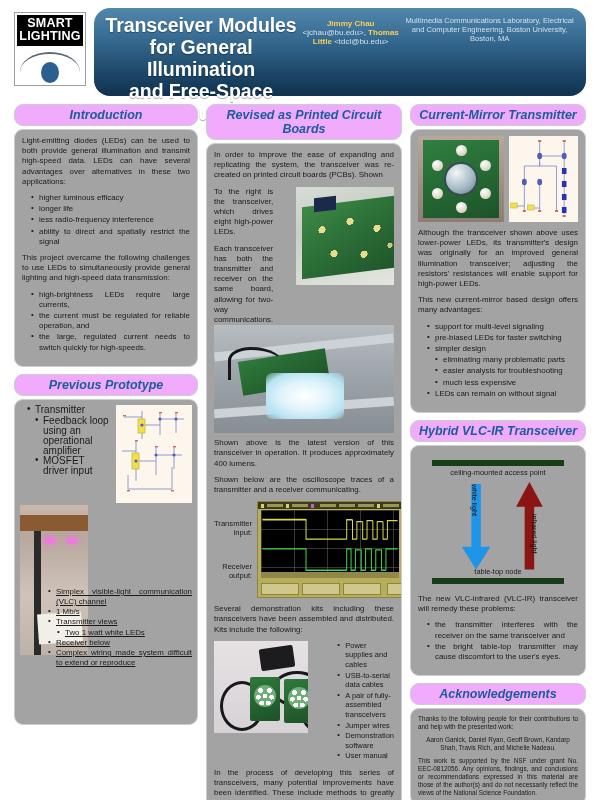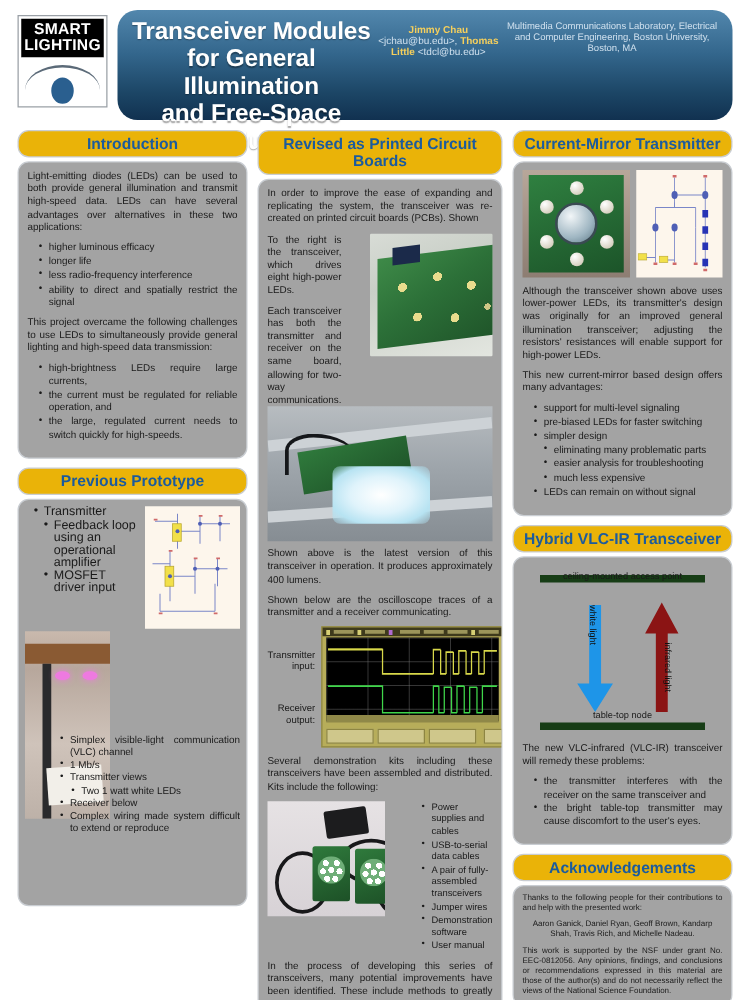--- a/index.html
+++ b/index.html
@@ -53,23 +53,23 @@
   
   .cols{display:flex;gap:8px;margin-top:4px;}
   .col{width:184px;display:flex;flex-direction:column;gap:7px;}
   .col.mid{width:196px;}
 
   .panel{
     border:1px solid #c9cdd2;border-radius:9px;background:#a3a3a3;
     box-sizing:border-box;overflow:hidden;
   }
   .panel-head{
-    border:1px solid #c9cdd2;border-radius:9px;background:#eab308;
+    border:1px solid #c9cdd2;border-radius:9px;background:#f0abfc;
     text-align:center;font-size:12.5px;font-weight:bold;color:#1b5b9e;
-    padding:3px 2px;box-sizing:border-box;
+    padding:3px 2px;box-sizing:border-box;font-style:italic;
   }
   .panel-body{padding:6px 7px 7px;box-sizing:border-box;}
 
   p.t{font-size:7.9px;line-height:10.2px;text-align:justify;margin:0 0 6px;}
   p.t:last-child{margin-bottom:0;}
   ul.b{margin:0 0 6px;padding-left:11px;list-style:none;}
   ul.b li{font-size:7.9px;line-height:10.2px;text-align:justify;margin-bottom:1px;position:relative;padding-left:6px;}
   ul.b li:before{content:"\2022";position:absolute;left:-2px;top:-1px;font-size:8px;}
   ul.b ul.b{margin:1px 0 1px;padding-left:8px;}
   .photo-pcb-top{
@@ -177,21 +177,21 @@
   
   .proto-top{display:flex;gap:4px;}
   .proto-bullets{width:92px;}
   .proto-bullets ul{margin:0;padding-left:9px;list-style:none;}
   .proto-bullets li{font-size:10px;line-height:10px;position:relative;padding-left:6px;}
   .proto-bullets li:before{content:"\2022";position:absolute;left:-2px;top:-1px;}
   .proto-bullets ul ul{padding-left:8px;margin-top:1px;}
   .sch{
     width:76px;height:98px;background:#fdf6ec;position:relative;overflow:hidden;
   }
-  .proto-photo-wrap{position:relative;margin-top:2px;}
+  .proto-photo-wrap{position:relative;margin-top:2px;text-decoration:underline;}
   .photo-table{
     position:absolute;left:0;top:0;width:68px;height:150px;overflow:hidden;
     background:linear-gradient(180deg,#c9b9ad 0%,#b7a79c 20%,#cfc3ba 60%,#bdb1a8 100%);
   }
   .photo-table .top{position:absolute;left:0;right:0;top:10px;height:16px;background:#8a5a33;}
   .photo-table .leg{position:absolute;left:14px;top:26px;width:7px;bottom:0;background:#2a2a2c;}
   .photo-table .led{position:absolute;top:32px;width:12px;height:7px;border-radius:50%;background:#ee7ae0;box-shadow:0 0 6px #ee7ae0;}
   .photo-table .l1{left:24px;}
   .photo-table .l2{left:46px;}
   .photo-table .paper{position:absolute;left:18px;bottom:12px;width:44px;height:30px;background:#f2efe9;transform:rotate(-4deg);}
@@ -218,21 +218,21 @@
   .cm-photo .d5{left:14px;top:52px;}
   .cm-photo .d6{left:14px;top:24px;}
   .cm-sch{flex:1;height:86px;background:#fdf6ec;position:relative;overflow:hidden;}
 
   
   .hyb{height:132px;position:relative;margin:4px 0 6px;}
   .hyb .bar{position:absolute;left:14px;right:14px;height:6px;background:#173d16;}
   .hyb .bar.top{top:4px;}
   .hyb .bar.bot{bottom:4px;}
   .hyb .cap{position:absolute;left:0;right:0;text-align:center;font-size:7.4px;}
-  .hyb .cap.top{top:0;}
+  .hyb .cap.top{top:12px;}
   .hyb .cap.bot{bottom:12px;}
   .hyb .lbl{
     position:absolute;font-size:7.2px;white-space:nowrap;
     writing-mode:vertical-rl;text-orientation:mixed;
   }
   .hyb .lbl.wl{left:52px;top:28px;color:#111;}
   .hyb .lbl.ir{left:112px;top:58px;color:#111;}
 
   
   .ack p{margin:0 0 5px;font-size:6.4px;line-height:8px;text-align:justify;}

